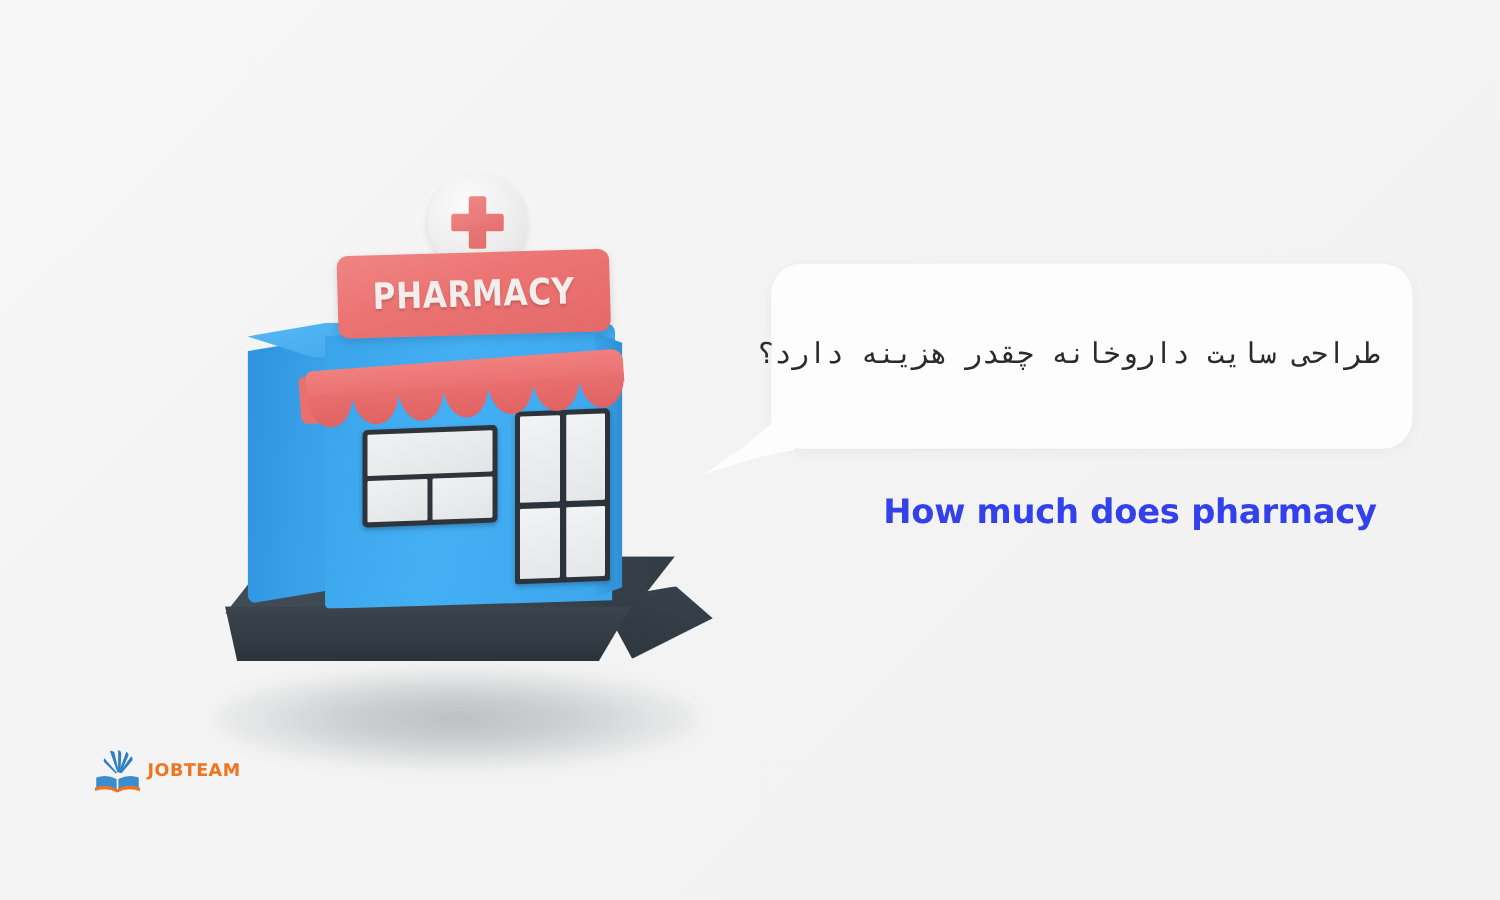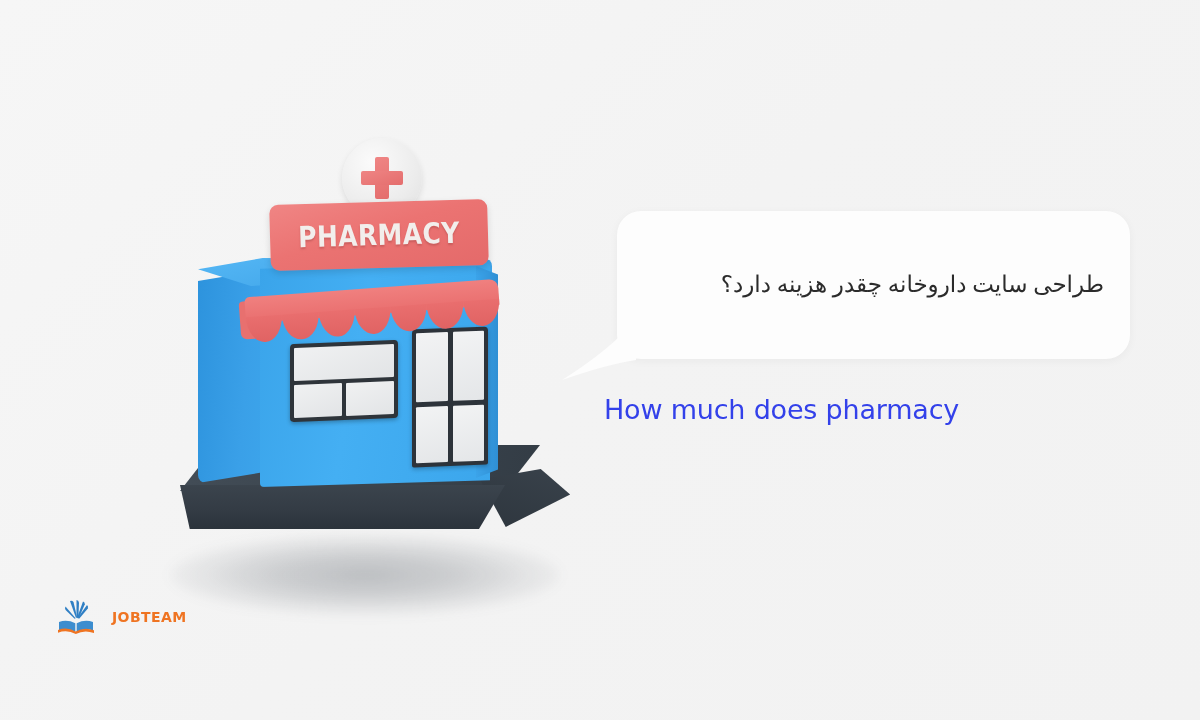--- a/index.html
+++ b/index.html
@@ -259,60 +259,60 @@
     box-shadow: 0 2px 10px rgba(0,0,0,0.045);
     display: flex;
     align-items: center;
     justify-content: flex-end;
     box-sizing: border-box;
     padding: 0 26px;
   }
   .bubble-text {
     direction: rtl;
     text-align: right;
-    font-family: Liberation Serif, serif;
+    font-family: Liberation Mono, monospace;
     font-size: 23px;
     line-height: 1.7;
     color: #2b2b2b;
     white-space: nowrap;
   }
   .bubble-tail {
     position: absolute;
     left: 560px;
     top: 330px;
     width: 80px;
     height: 52px;
   }
 
   
   .headline {
     position: absolute;
-    left: 604px;
+    left: 644px;
     top: 384px;
     width: 520px;
-    text-align: left;
+    text-align: center;
     font-family: "DejaVu Sans", "Liberation Sans", sans-serif;
-    font-weight: 400;
+    font-weight: 700;
     font-size: 27px;
     line-height: 1.95;
     color: #3341ea;
     letter-spacing: -0.2px;
   }
   .headline .line { display: block; }
 
   
   .logo {
     position: absolute;
-    left: 56px;
+    left: 74px;
     top: 596px;
     width: 110px;
     height: 42px;
     display: flex;
     align-items: center;
-    gap: 16px;
+    gap: 4px;
   }
   .logo-mark {
     width: 40px;
     height: 38px;
     flex: none;
   }
   .logo-text {
     font-family: "DejaVu Sans", "Liberation Sans", sans-serif;
     font-weight: 700;
     font-size: 14px;

